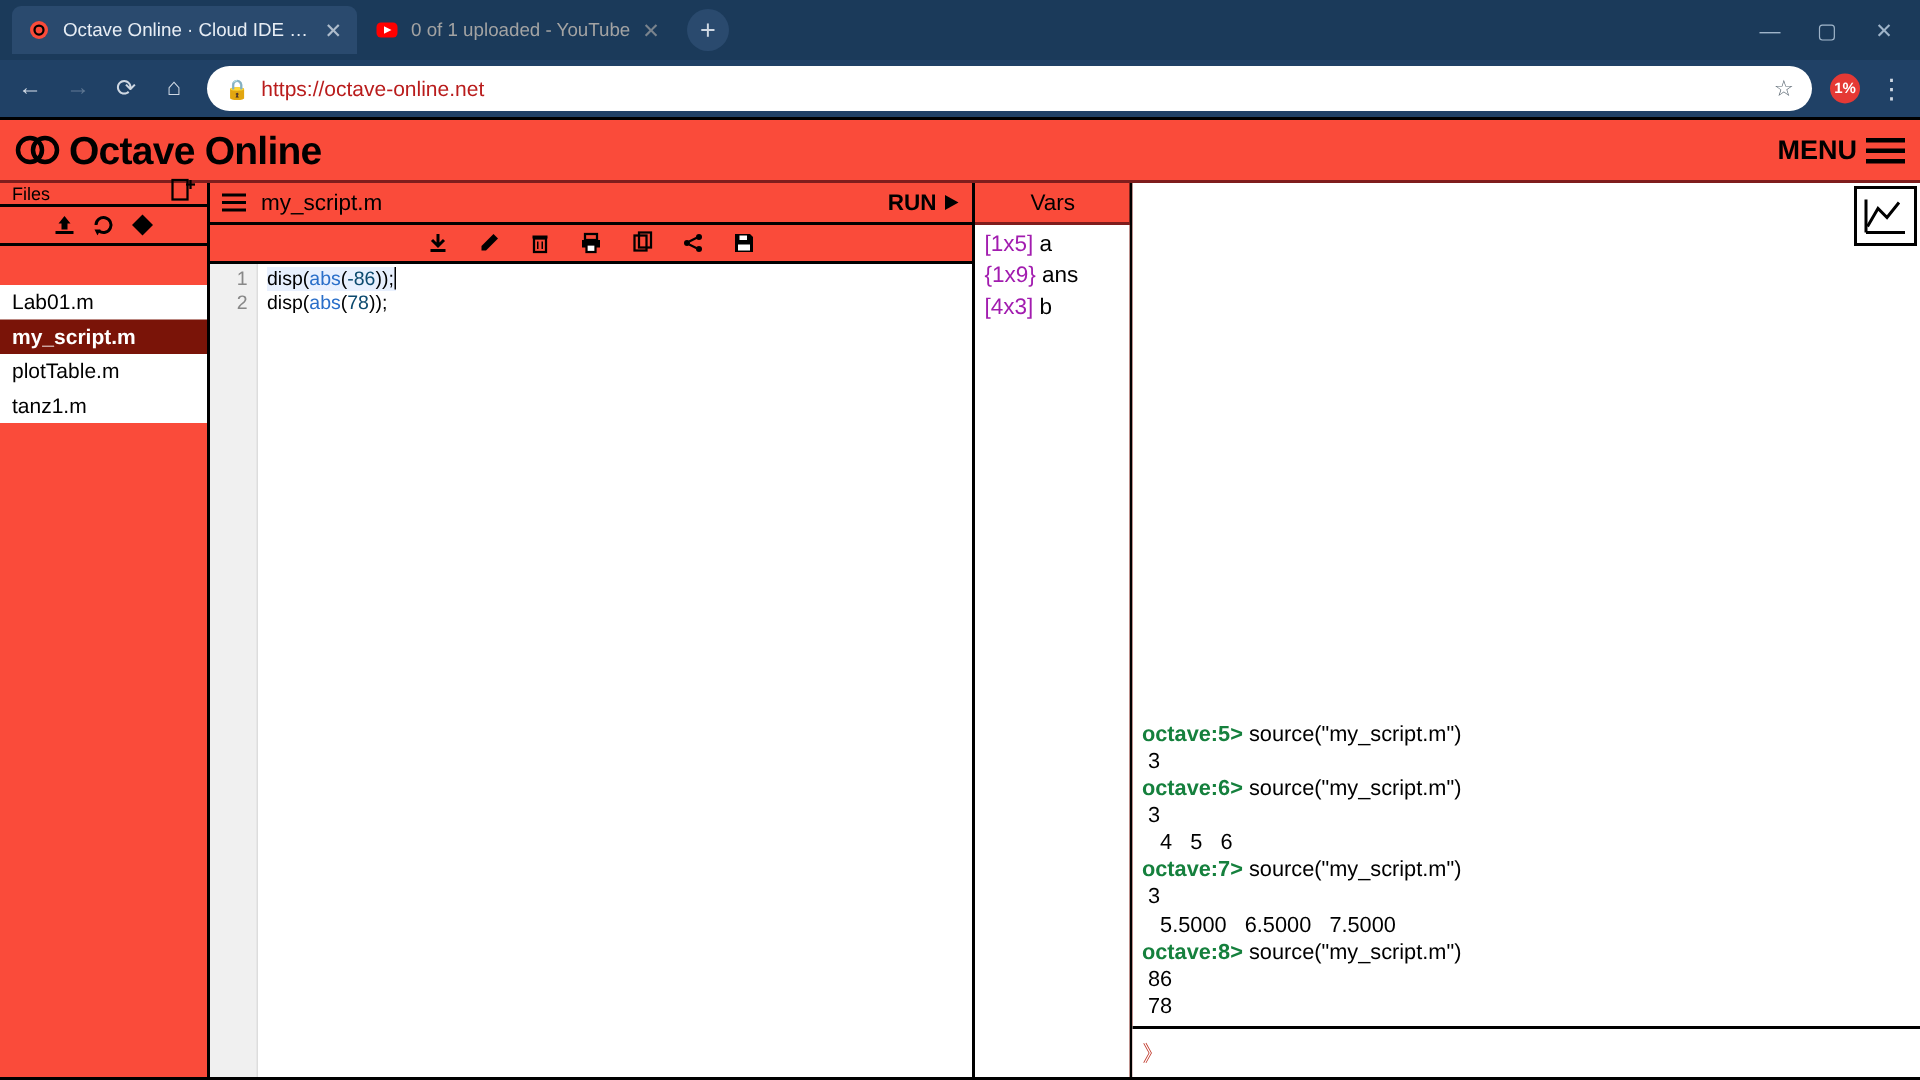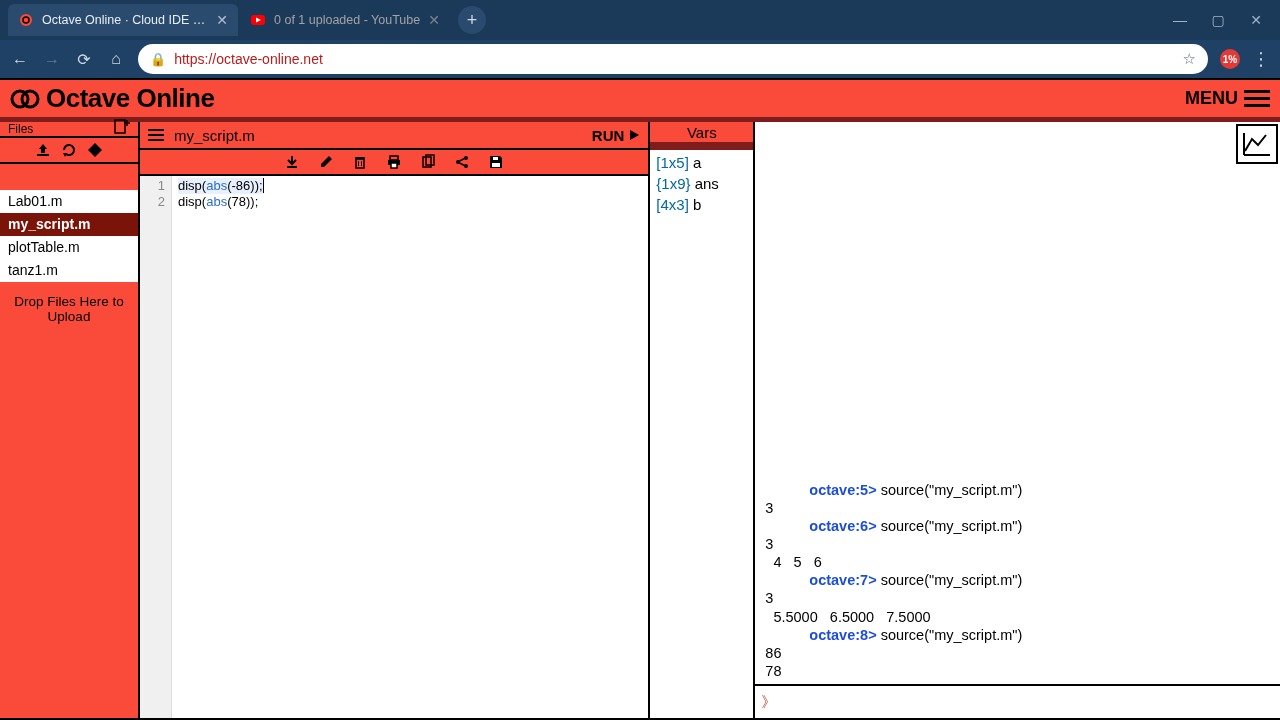--- a/index.html
+++ b/index.html
@@ -21,21 +21,21 @@
 .toolbar .navicon.disabled { opacity: .35; cursor: default; }
 .url-bar { flex: 1; background: #fff; border-radius: 18px; height: 30px; display: flex; align-items: center; padding: 0 12px; gap: 8px; }
 .url-bar .lock { color: #5f6b76; font-size: 13px; }
 .url-bar .url { font-size: 14px; color: #b91c1c; flex: 1; }
 .url-bar .star { color: #5f6b76; font-size: 15px; cursor: pointer; }
 .badge-1pct { background: #e53935; color: #fff; border-radius: 50%; width: 20px; height: 20px; font-size: 10px; display: flex; align-items: center; justify-content: center; font-weight: bold; }
 .kebab { color: #cfd8e3; font-size: 18px; cursor: pointer; }
 
 
 .app { height: calc(720px - 78px); display: flex; flex-direction: column; }
-.app-header { background: #fa4b3a; border-top: 2px solid #000; border-bottom: 5px solid #7f1d1d; height: 44px; display: flex; align-items: center; padding: 0 10px; }
+.app-header { background: #fa4b3a; border-top: 2px solid #000; border-bottom: 2px solid #7f1d1d; height: 44px; display: flex; align-items: center; padding: 0 10px; }
 .brand { display: flex; align-items: center; gap: 6px; }
 .brand-logo { width: 30px; height: 30px; }
 .brand-text { font-weight: 900; font-size: 26px; letter-spacing: -0.5px; color: #000; }
 .menu-btn { margin-left: auto; display: flex; align-items: center; gap: 6px; font-weight: 700; font-size: 18px; cursor: pointer; }
 .hamburger { display: flex; flex-direction: column; gap: 4px; }
 .hamburger span { width: 26px; height: 3px; background: #000; }
 
 .panels { flex: 1; display: flex; background: #fa4b3a; border-bottom: 2px solid #000; }
 
 
@@ -57,37 +57,37 @@
 .editor-header .run { margin-left: auto; font-weight: 700; cursor: pointer; display:flex; align-items:center; gap:4px;}
 .editor-toolbar { height: 26px; display: flex; align-items: center; justify-content: center; gap: 18px; border-bottom: 2px solid #000; font-size: 16px; }
 .editor-toolbar span { cursor: pointer; }
 .code-area { flex: 1; background: #fff; display: flex; font-family: "Consolas", monospace; font-size: 13px; }
 .gutter { width: 32px; background: #f0f0f0; color: #888; text-align: right; padding: 2px 6px 2px 0; border-right: 1px solid #ddd; }
 .gutter div { height: 16px; line-height: 16px; }
 .code-lines { padding: 2px 6px; }
 .code-lines div { height: 16px; line-height: 16px; white-space: pre; }
 .code-lines .fn { color: #000; }
 .code-lines .id { color: #2a6fc9; }
-.code-lines .num { color: #000000; }
+.code-lines .num { color: #0c4a6e; }
 .cursor-line-bg { background: #e8f0fe; }
 
 
 .vars-panel { width: 105px; display: flex; flex-direction: column; border-right: 2px solid #000; }
-.vars-header { height: 28px; display: flex; align-items: center; justify-content: center; border-bottom: 8px solid #7f1d1d; font-size: 15px; }
+.vars-header { height: 28px; display: flex; align-items: center; justify-content: center; border-bottom: 2px solid #7f1d1d; font-size: 15px; }
 .vars-list { background: #fff; flex: 1; font-size: 15px; padding-top:2px;}
 .vars-list div { padding: 2px 6px; cursor: pointer; }
-.var-dims { color: #0369a1; }
+.var-dims { color: #a21caf; }
 
 
 .console-panel { flex: 1.6; display: flex; flex-direction: column; background: #fff; }
 .console-top { height: 54px; position: relative; }
 .plot-btn { position: absolute; top: 2px; right: 2px; width: 42px; height: 40px; border: 2px solid #000; display:flex; align-items:center; justify-content:center; cursor:pointer; background:#fff;}
 .console-out { flex: 1; font-family: "Consolas", monospace; font-size: 14.5px; padding: 4px 6px; overflow:hidden; display:flex; flex-direction:column; justify-content:flex-end;}
 .console-out pre { white-space: pre; line-height: 1.25; }
-.oct-prompt { color: #1d4ed8; font-weight: bold; margin-left: 48px; }
+.oct-prompt { color: #15803d; font-weight: bold; }
 .console-in { height: 34px; border-top: 2px solid #000; display: flex; align-items: center; padding: 0 6px; background:#fff; gap:6px;}
 .console-in .chevrons { color: #c0392b; font-family: monospace; font-size: 15px; }
 .console-in input { flex: 1; border: none; outline: none; font-family: monospace; font-size: 14px; }
 
 svg { display: block; }
 </style>
 </head>
 <body>
 
 <div class="browser-chrome">
@@ -185,21 +185,20 @@
               <polygon points="8,1 15,8 8,15 1,8" fill="#000"></polygon>
             </svg>
         </span>
       </div>
       <div class="file-list">
         <div class="file-item">Lab01.m</div>
         <div class="file-item active">my_script.m</div>
         <div class="file-item">plotTable.m</div>
         <div class="file-item">tanz1.m</div>
       </div>
-      <div class="drop-hint">Drop Files Here to Upload</div>
     </div>
 
     <div class="editor-panel">
       <div class="editor-header">
         <span class="threelines">
             <span></span>
             <span></span>
             <span></span>
           </span>
         <span>my_script.m</span>

